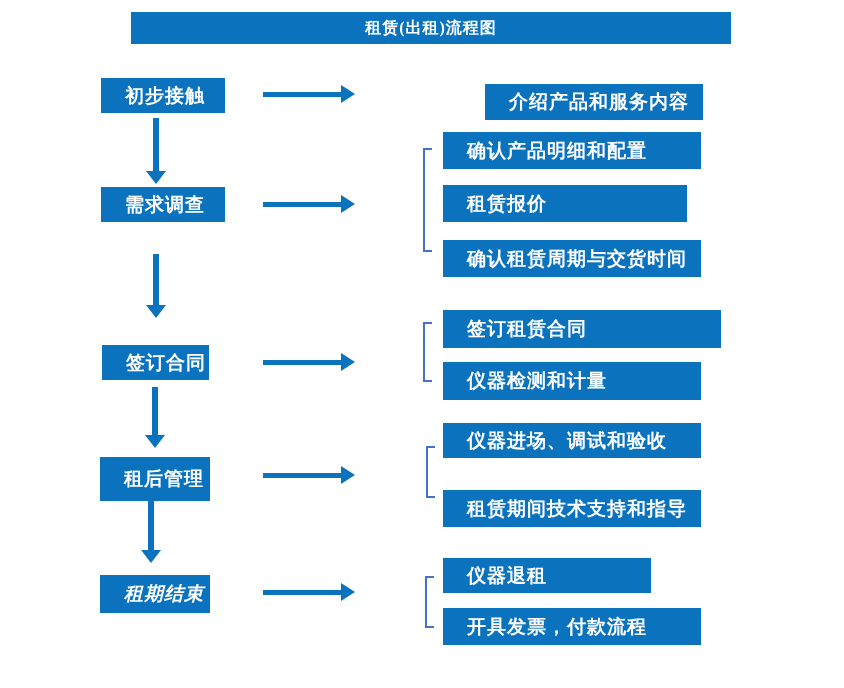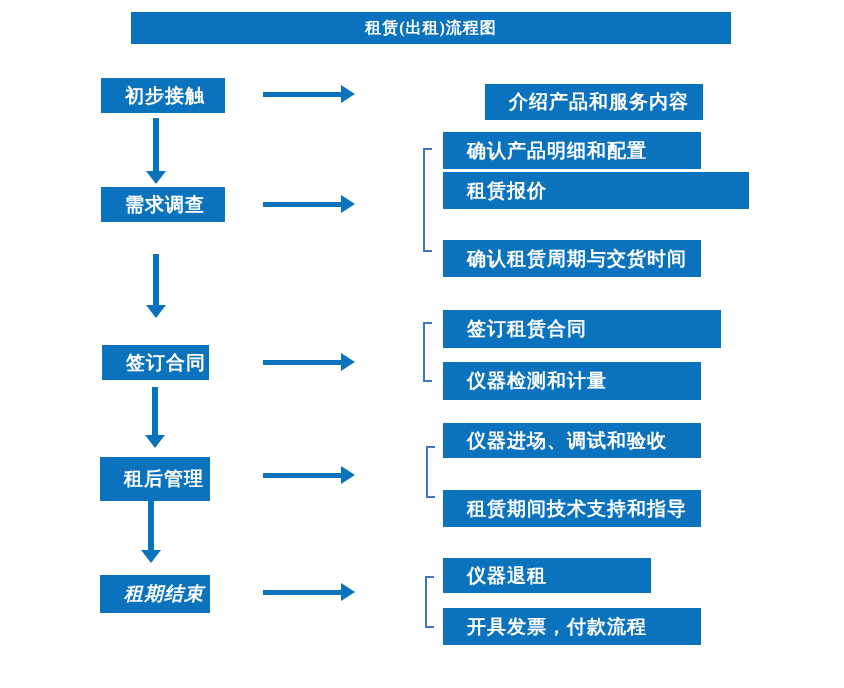--- a/index.html
+++ b/index.html
@@ -44,21 +44,21 @@
 
   <div class="box" style="left:101px;top:78px;width:124px;height:35px;">初步接触</div>
   <div class="box" style="left:101px;top:187px;width:124px;height:35px;">需求调查</div>
   <div class="box" style="left:102px;top:345px;width:107px;height:35px;">签订合同</div>
   <div class="box" style="left:100px;top:457px;width:110px;height:44px;">租后管理</div>
   <div class="box" style="left:100px;top:575px;width:110px;height:38px;font-style:italic;">租期结束</div>
 
   <div class="box" style="left:443px;top:84px;width:218px;height:36px;margin-left:42px;">介绍产品和服务内容</div>
 
   <div class="box" style="left:443px;top:132px;width:258px;height:37px;">确认产品明细和配置</div>
-  <div class="box" style="left:443px;top:172px;width:306px;height:37px;">租赁报价</div>
+  <div class="box" style="left:443px;top:185px;width:244px;height:37px;">租赁报价</div>
   <div class="box" style="left:443px;top:240px;width:258px;height:37px;">确认租赁周期与交货时间</div>
 
   <div class="box" style="left:443px;top:310px;width:278px;height:38px;">签订租赁合同</div>
   <div class="box" style="left:443px;top:362px;width:258px;height:38px;">仪器检测和计量</div>
 
   <div class="box" style="left:443px;top:423px;width:258px;height:35px;">仪器进场、调试和验收</div>
   <div class="box" style="left:443px;top:490px;width:258px;height:37px;">租赁期间技术支持和指导</div>
 
   <div class="box" style="left:443px;top:558px;width:208px;height:35px;">仪器退租</div>
   <div class="box" style="left:443px;top:608px;width:258px;height:37px;">开具发票，付款流程</div>

